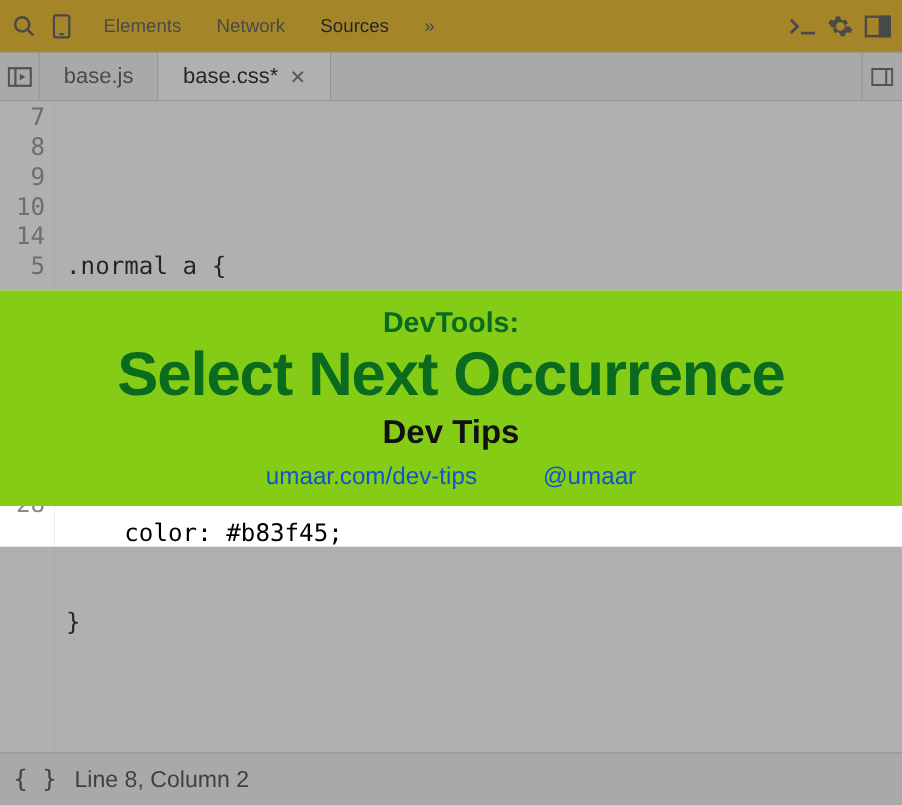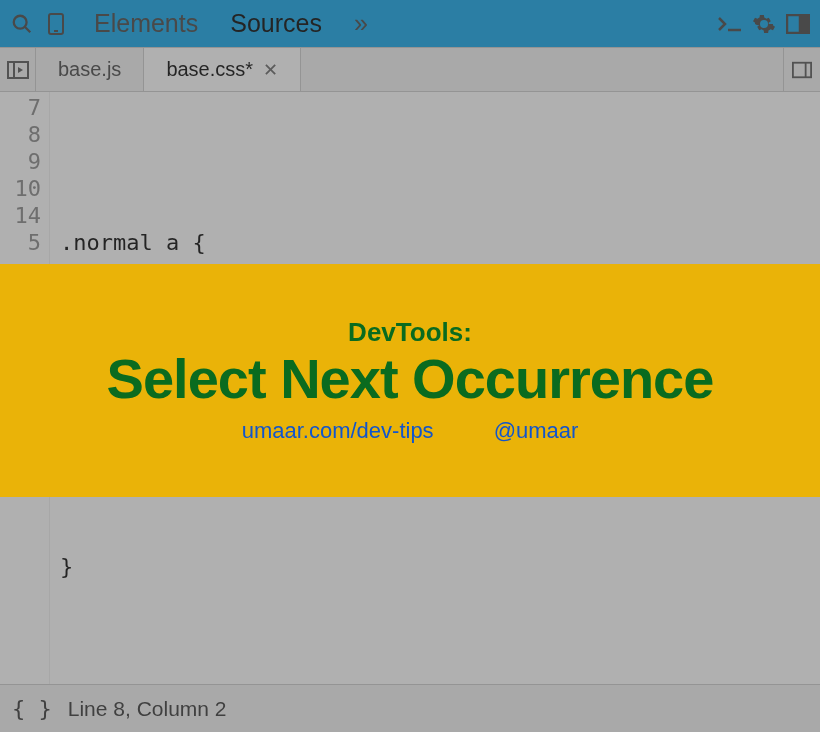--- a/index.html
+++ b/index.html
@@ -17,27 +17,27 @@
     background: rgba(80,80,80,0.45);
     pointer-events: none;
     z-index: 5;
   }
   .dim-top { top: 0; height: 264px; }
   .dim-bottom { top: 497px; bottom: 0; }
 
   
   .toolbar {
     height: 48px;
-    background: #0ea5e9;
+    background: #eab308;
     border-bottom: 1px solid #ccc;
     display: flex;
     align-items: center;
     padding: 0 8px;
     gap: 6px;
-    font-size: 25px;
+    font-size: 17px;
     color: #444;
   }
   .toolbar .icon { width: 28px; height: 28px; display:flex; align-items:center; justify-content:center; }
   .toolbar .tabs { display:flex; gap:4px; margin-left:4px; }
   .toolbar .tab { padding: 6px 14px; cursor:pointer; }
   .toolbar .tab.active { color:#000; }
   .toolbar .spacer { flex:1; }
 
   
   .filetabs {
@@ -95,22 +95,22 @@
   }
   .code .line { height:27px; }
   .gap-band {
     height: 233px;
     background: transparent;
   }
 
   
   .banner {
     position:absolute;
-    top:264px; left:0; right:0; height:233px;
-    background:#eab308;
+    top:264px; left:0; right:0; height:196px;
+    background:#84cc16;
     z-index:10;
     text-align:center;
     display:flex; flex-direction:column; align-items:center; justify-content:center;
     gap:2px;
   }
   .banner .small-title {
     color:#0a6b1f;
     font-weight:700;
     font-size:26px;
   }
@@ -163,20 +163,21 @@
       </svg>
   </span>
   <span class="icon">
     <svg width="18" height="24" viewBox="0 0 18 24" fill="none" stroke="#444" stroke-width="2">
         <rect x="2" y="2" width="14" height="20" rx="2"></rect>
         <line x1="7" y1="19" x2="11" y2="19"></line>
       </svg>
   </span>
   <div class="tabs">
     <div class="tab">Elements</div>
+    <div class="tab">Network</div>
     <div class="tab active">Sources</div>
     <div class="tab">»</div>
   </div>
   <div class="spacer"></div>
   <span class="icon">
     <svg width="26" height="20" viewBox="0 0 26 20" fill="none" stroke="#444" stroke-width="2.5">
         <polyline points="2,4 8,10 2,16"></polyline>
         <line x1="11" y1="16" x2="24" y2="16"></line>
       </svg>
   </span>
@@ -248,20 +249,21 @@
     
     
     
     
   </div>
 </div>
 
 <div class="banner">
   <div class="small-title">DevTools:</div>
   <div class="big-title">Select Next Occurrence</div>
+  <div class="subtitle">Dev Tips</div>
   <div class="links">
     <span>umaar.com/dev-tips</span>
     <span>@umaar</span>
   </div>
 </div>
 
 <div class="dim-overlay dim-top"></div>
 <div class="dim-overlay dim-bottom"></div>
 
 <div class="statusbar">

